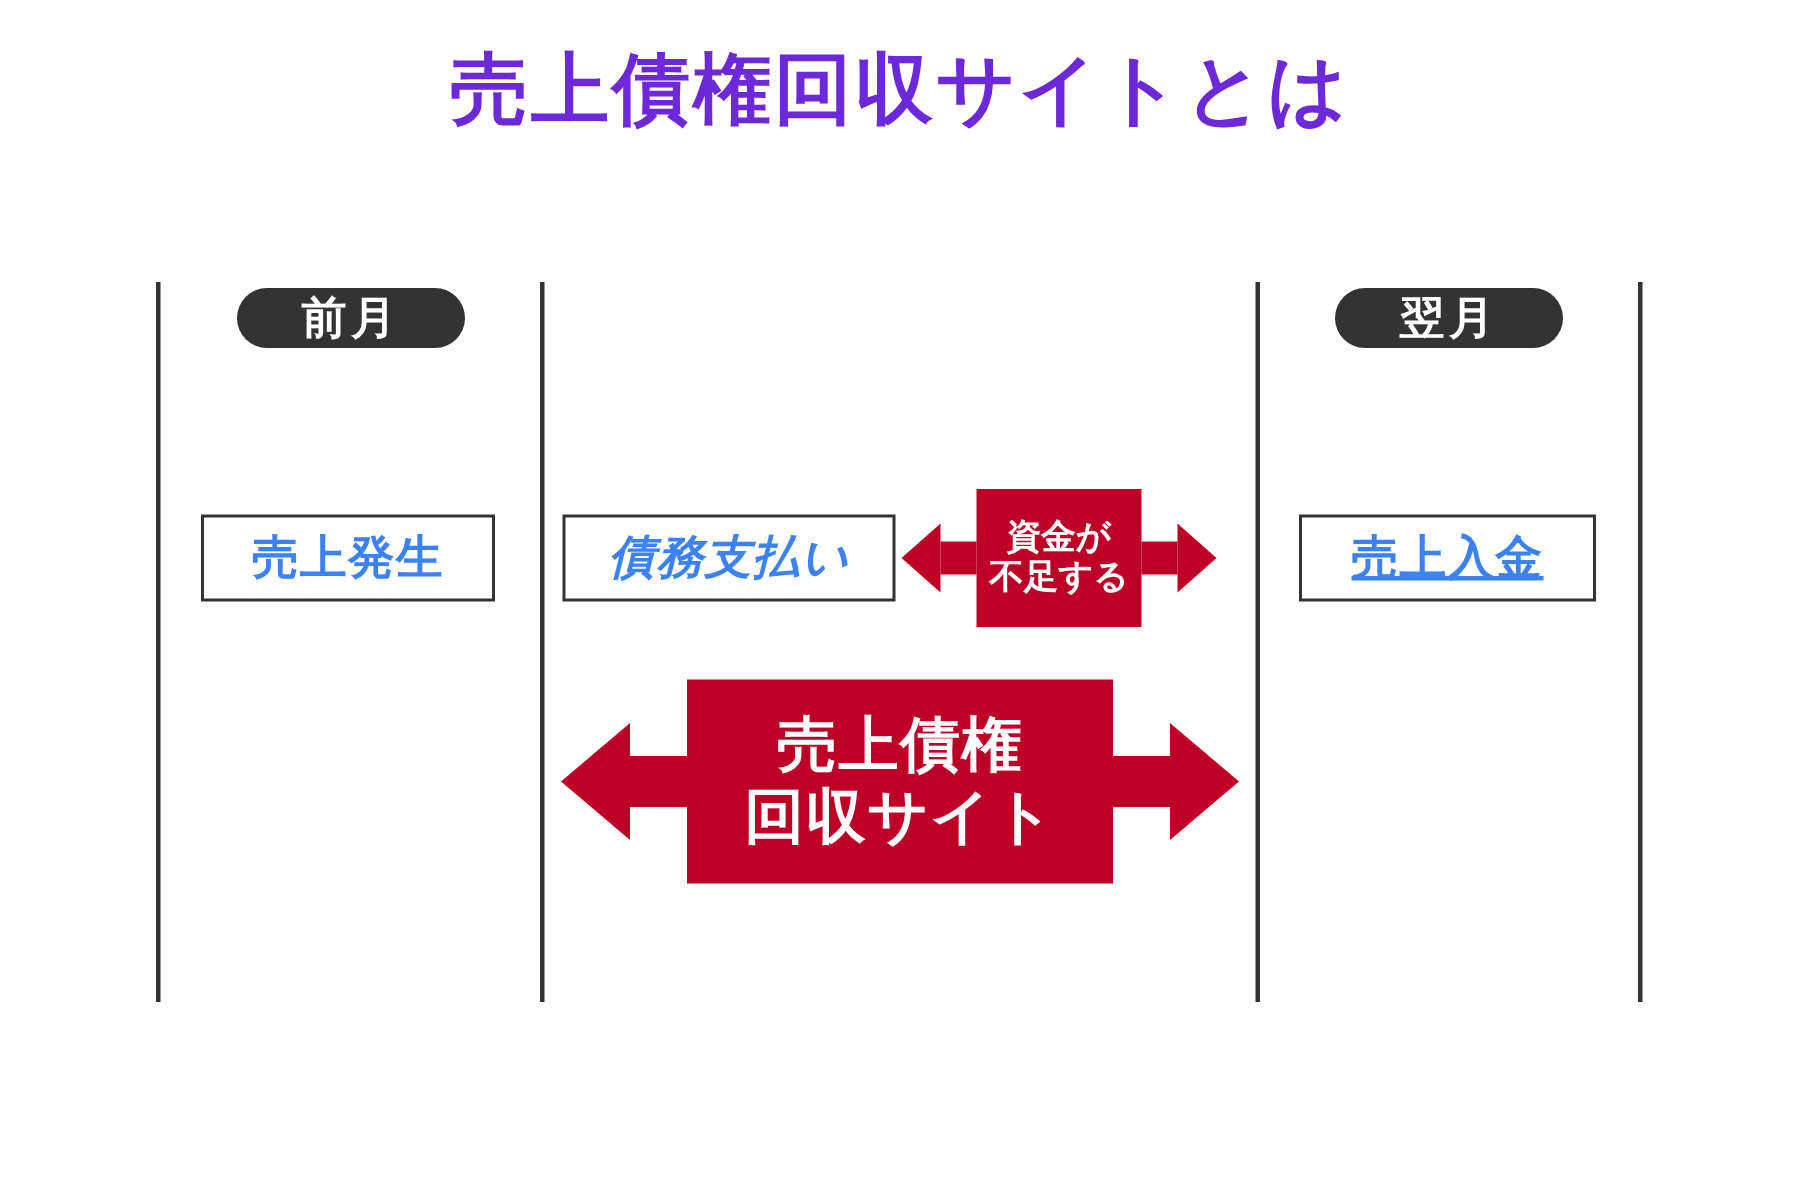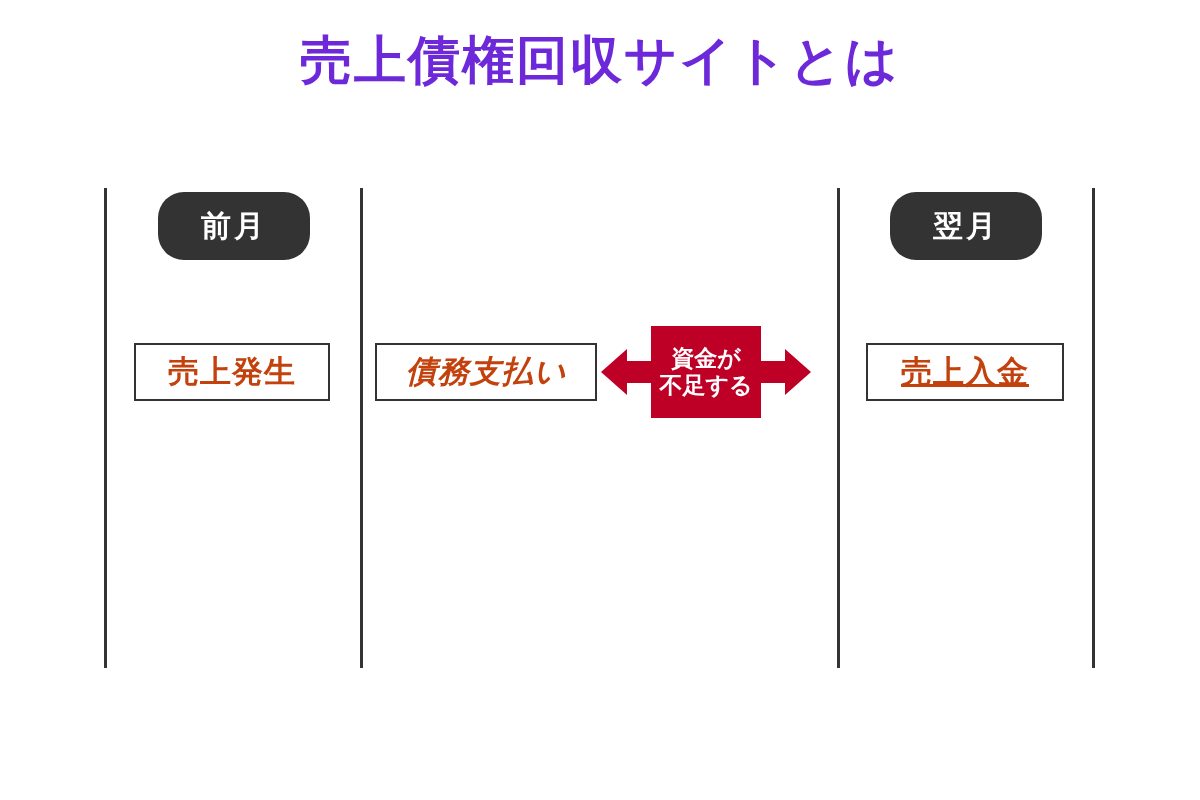--- a/index.html
+++ b/index.html
@@ -46,21 +46,21 @@
   }
   .divider.d0 { left: 104px; }
   .divider.d1 { left: 360px; }
   .divider.d2 { left: 837px; }
   .divider.d3 { left: 1092px; }
 
   
   .month-pill {
     position: absolute;
     top: 192px;
-    height: 68px;
+    height: 40px;
     border-radius: 26px;
     background: #333333;
     color: #ffffff;
     font-size: 30px;
     font-weight: bold;
     display: flex;
     align-items: center;
     justify-content: center;
     letter-spacing: 3px;
     white-space: nowrap;
@@ -74,21 +74,21 @@
     position: absolute;
     top: 343px;
     height: 58px;
     background: #ffffff;
     border: 2px solid #333333;
     display: flex;
     align-items: center;
     justify-content: center;
     font-size: 31px;
     font-weight: bold;
-    color: #c2410c;
+    color: #3b82f6;
     letter-spacing: 1px;
     white-space: nowrap;
     box-sizing: border-box;
   }
   .event-box.e0 { left: 134px; width: 196px; }
   .event-box.e1 { left: 375px; width: 222px; font-style: italic; }
   .event-box.e2 { left: 866px; width: 198px; text-decoration: underline; }
 
   
   .arrow-bar {
@@ -195,14 +195,24 @@
     <div class="arrow-head left"></div>
     <div class="arrow-shaft"></div>
     <div class="arrow-label">
       <span class="label-line">資金が</span>
       <span class="label-line">不足する</span>
     </div>
     <div class="arrow-shaft"></div>
     <div class="arrow-head right"></div>
   </div>
 
+  <div class="arrow-bar" id="site-arrow">
+    <div class="arrow-head left"></div>
+    <div class="arrow-shaft"></div>
+    <div class="arrow-label">
+      <span class="label-line">売上債権</span>
+      <span class="label-line">回収サイト</span>
+    </div>
+    <div class="arrow-shaft"></div>
+    <div class="arrow-head right"></div>
+  </div>
 
 </div>
 
 </body></html>

